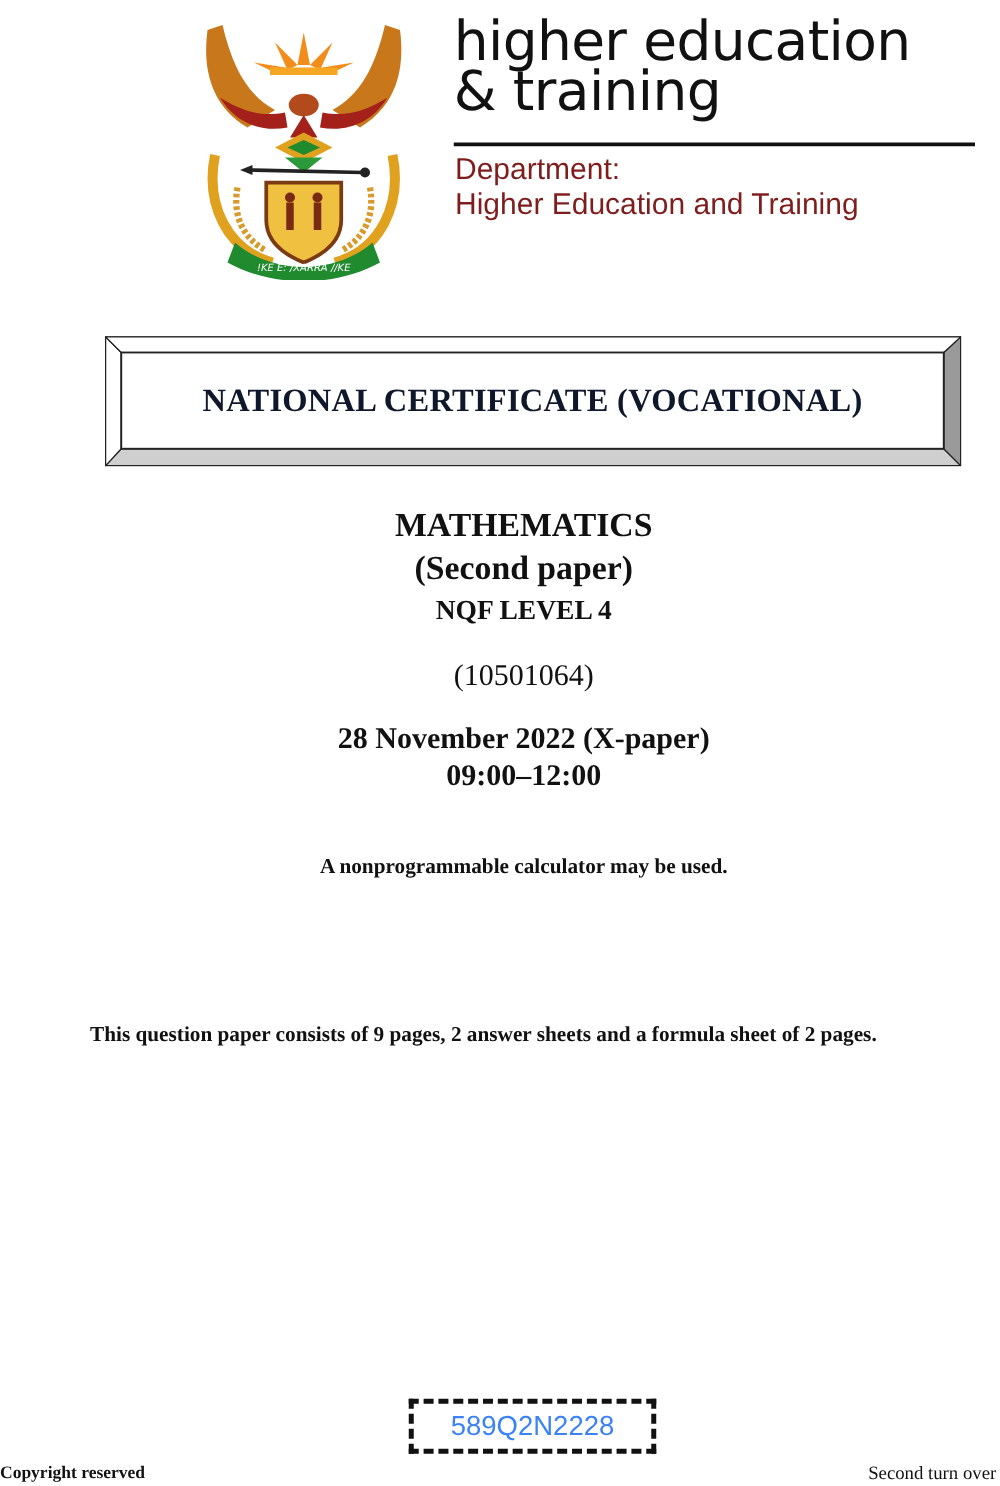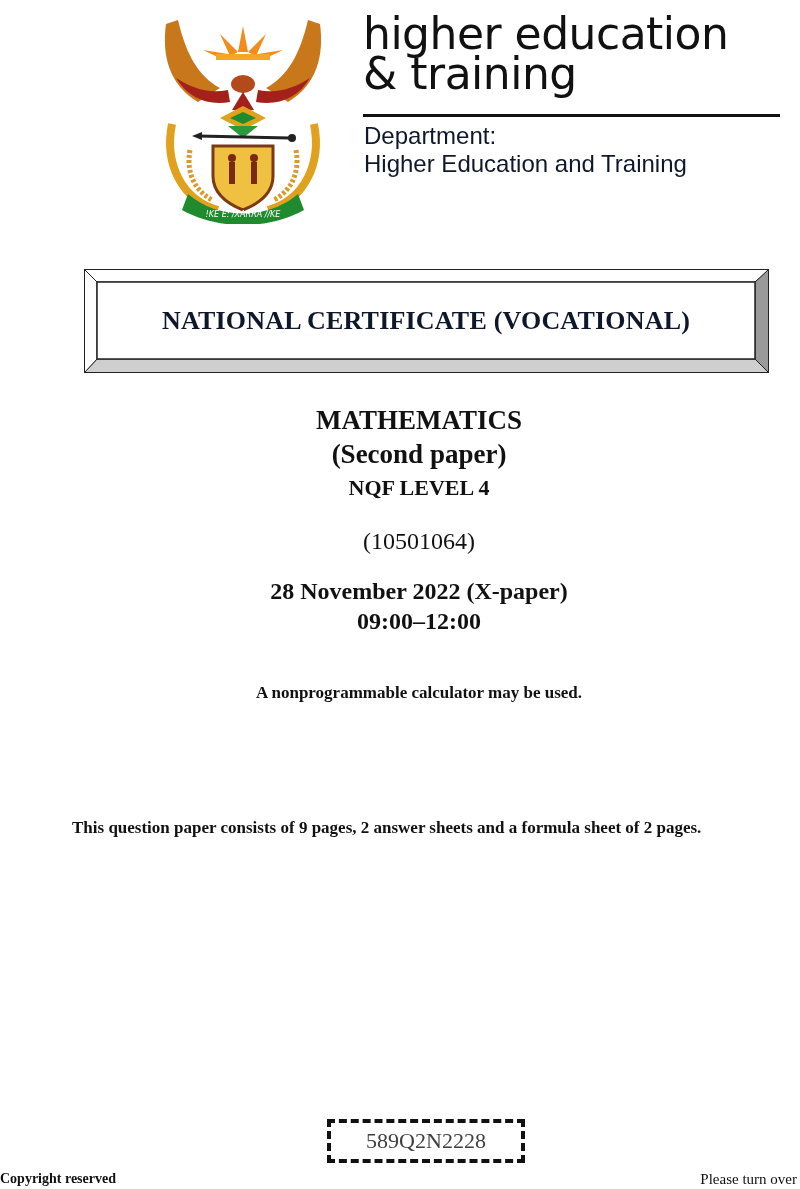--- a/index.html
+++ b/index.html
@@ -4,41 +4,41 @@
   <style>
     * { box-sizing: border-box; margin: 0; padding: 0; }
     html, body { width: 800px; height: 1189px; background: #ffffff; }
     body { position: relative; overflow: hidden; font-family: "Liberation Serif", serif; color: #111; }
 
     
     .coat-of-arms { position: absolute; left: 158px; top: 14px; width: 170px; height: 210px; }
     .dept-block { position: absolute; left: 363px; top: 14px; width: 420px; }
     .dept-title { font-family: "DejaVu Sans", sans-serif; font-size: 44px; line-height: 40px; letter-spacing: -0.5px; color: #111; }
     .dept-rule { position: absolute; left: 363px; top: 114px; width: 417px; height: 3px; background: #111; }
-    .dept-sub { position: absolute; left: 364px; top: 122px; font-family: "Liberation Sans", sans-serif; font-size: 24px; line-height: 28px; color: #0f172a; }
+    .dept-sub { position: absolute; left: 364px; top: 122px; font-family: "Liberation Sans", sans-serif; font-size: 24px; line-height: 28px; color: #7f1d1d; }
     .dept-sub .bold { font-weight: bold; letter-spacing: 0.2px; }
 
     
     .banner { position: absolute; left: 84px; top: 269px; width: 685px; height: 104px; }
     .banner svg { position: absolute; left: 0; top: 0; }
     .banner-text { position: absolute; left: 13px; top: 13px; width: 658px; height: 77px; display: flex; align-items: center; justify-content: center; font-family: "Liberation Serif", serif; font-weight: bold; font-size: 26px; color: #0f172a; letter-spacing: 0.2px; }
 
     
     .centered { position: absolute; left: 0; width: 838px; text-align: center; }
     .subject { top: 404px; font-weight: bold; font-size: 27px; line-height: 33px; }
     .paper { top: 438px; font-weight: bold; font-size: 27px; line-height: 33px; }
     .level { top: 474px; font-weight: bold; font-size: 22px; line-height: 28px; }
     .code { top: 526px; font-size: 24px; line-height: 30px; }
     .date { top: 576px; font-weight: bold; font-size: 24px; line-height: 30px; }
     .time { top: 606px; font-weight: bold; font-size: 24px; line-height: 30px; }
     .calc { top: 682px; font-weight: bold; font-size: 17px; line-height: 22px; }
     .consists { position: absolute; left: 57px; top: 817px; font-weight: bold; font-size: 17px; line-height: 22px; white-space: nowrap; margin-left: 15px; }
 
     
-    .paper-code-box { position: absolute; left: 327px; top: 1119px; width: 198px; height: 44px; border: 4px dashed #111; display: flex; align-items: center; justify-content: center; font-family: Liberation Serif, serif; font-size: 22px; color: #404040; }
+    .paper-code-box { position: absolute; left: 327px; top: 1119px; width: 198px; height: 44px; border: 4px dashed #111; display: flex; align-items: center; justify-content: center; font-family: Liberation Sans, sans-serif; font-size: 22px; color: #3b82f6; }
 
     
     .footer-left { position: absolute; left: 0; top: 1170px; font-size: 14px; line-height: 18px; font-weight: bold; }
     .footer-right { position: absolute; right: 3px; top: 1170px; font-size: 15px; line-height: 18px; }
   </style>
 </head>
 <body>
 
 <div class="coat-of-arms">
   <svg width="170" height="210" viewBox="0 0 170 210">
@@ -122,13 +122,13 @@
 <div class="centered date">28 November 2022 (X-paper)</div>
 <div class="centered time">09:00–12:00</div>
 <div class="centered calc">A nonprogrammable calculator may be used.</div>
 <div class="consists">This question paper consists of 9 pages, 2 answer sheets and a formula sheet of 2 pages.</div>
 
 <div class="paper-code-box">
   <span>589Q2N2228</span>
 </div>
 
 <div class="footer-left">Copyright reserved</div>
-<div class="footer-right">Please turn over</div>
+<div class="footer-right">Second turn over</div>
 
 </body></html>

